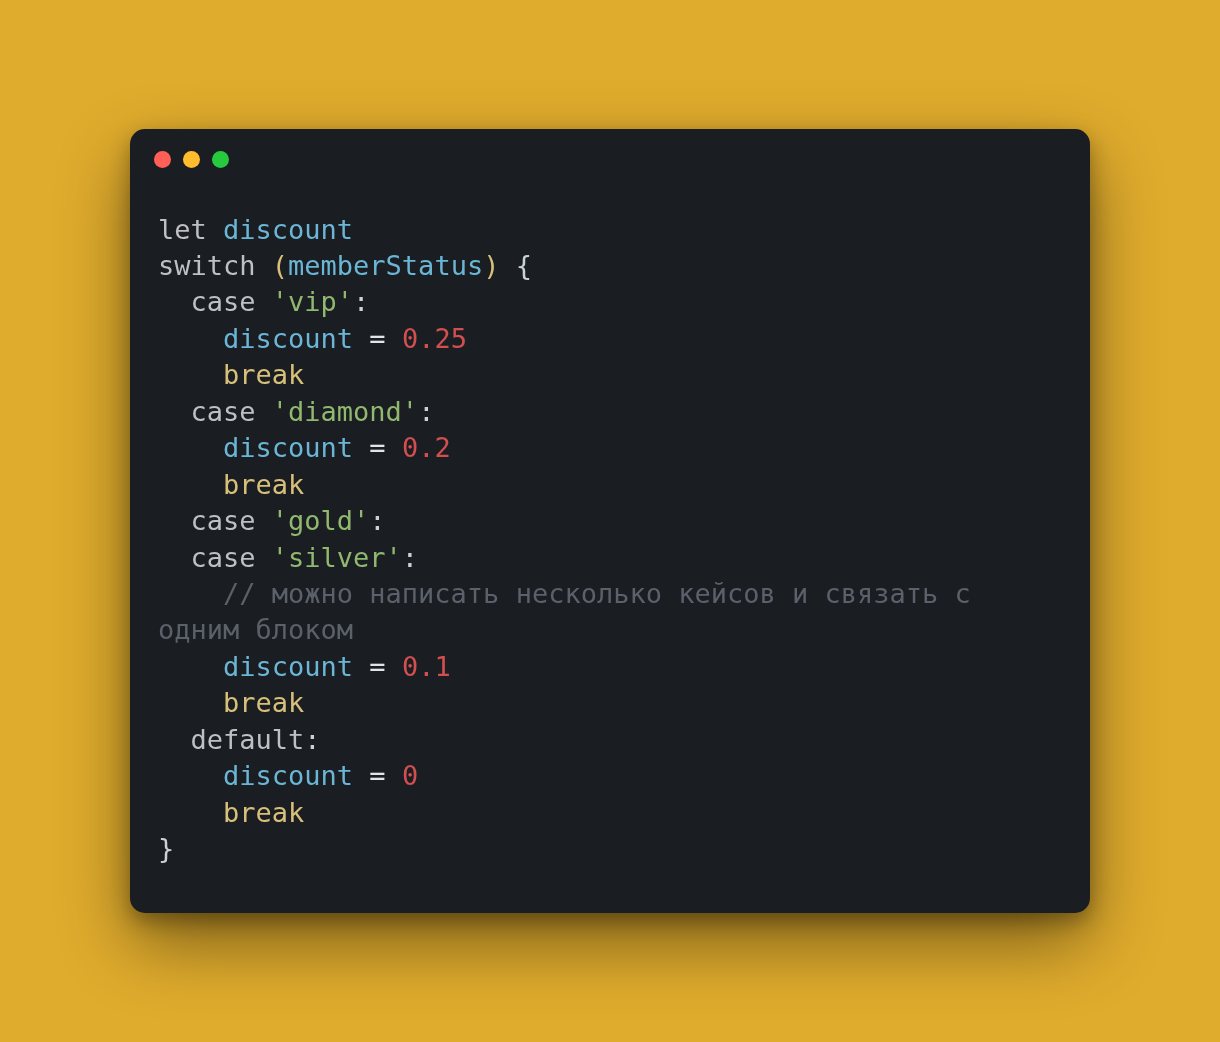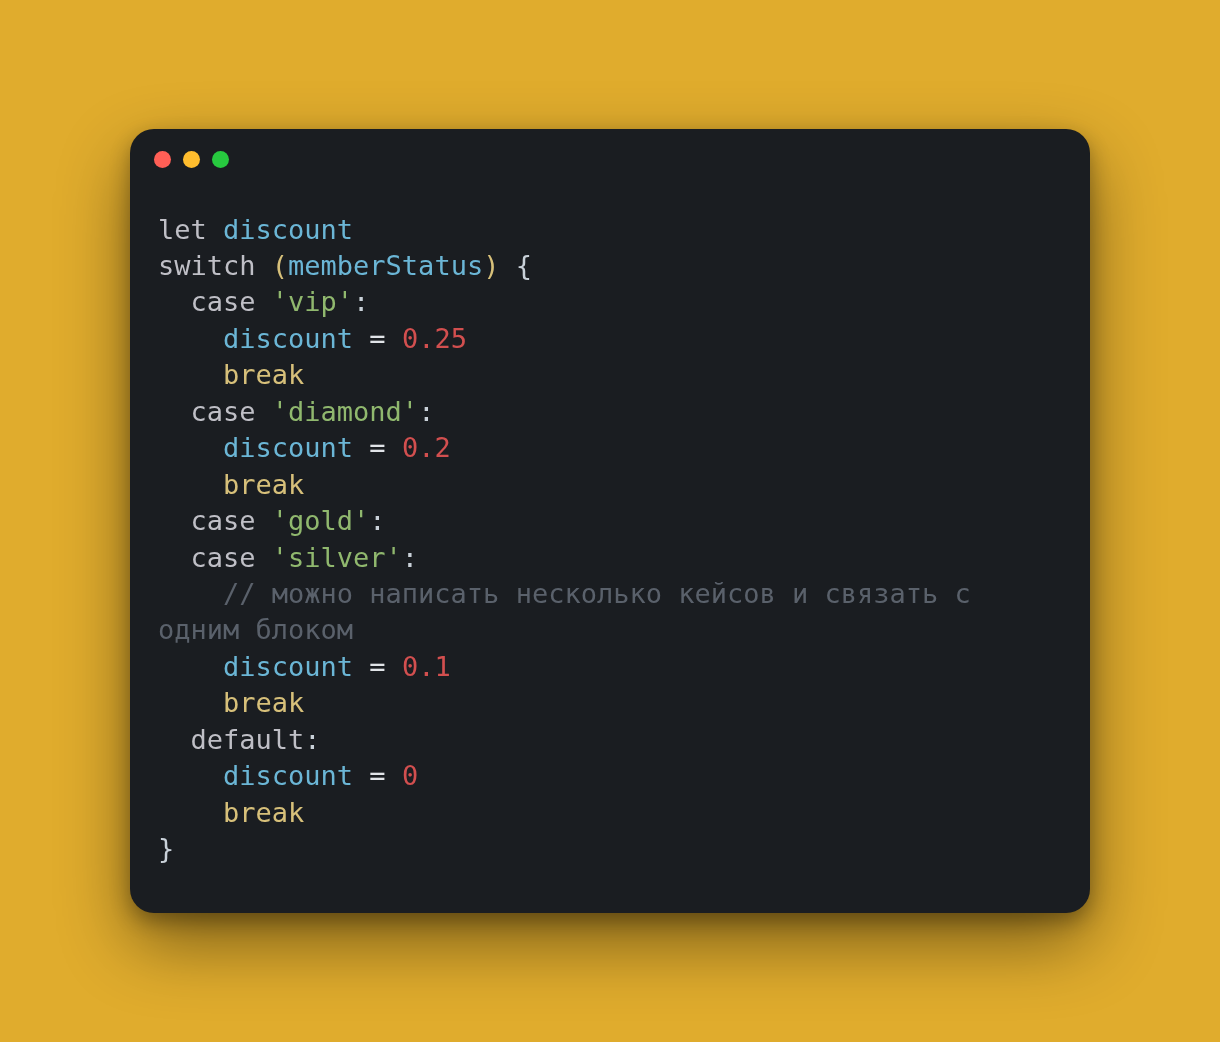--- a/index.html
+++ b/index.html
@@ -12,21 +12,21 @@
     width: 1220px;
     height: 1042px;
     display: flex;
     align-items: center;
     justify-content: center;
     font-family: ui-monospace, "SF Mono", Menlo, Monaco, Consolas, monospace;
   }
   .window {
     width: 960px;
     background: #1a1d21;
-    border-radius: 24px;
+    border-radius: 15px;
     box-shadow: 0 30px 70px rgba(0,0,0,0.45), 0 8px 20px rgba(0,0,0,0.3);
     overflow: hidden;
   }
   .titlebar {
     display: flex;
     align-items: center;
     gap: 12px;
     padding: 22px 24px 10px 24px;
   }
   .dot {

